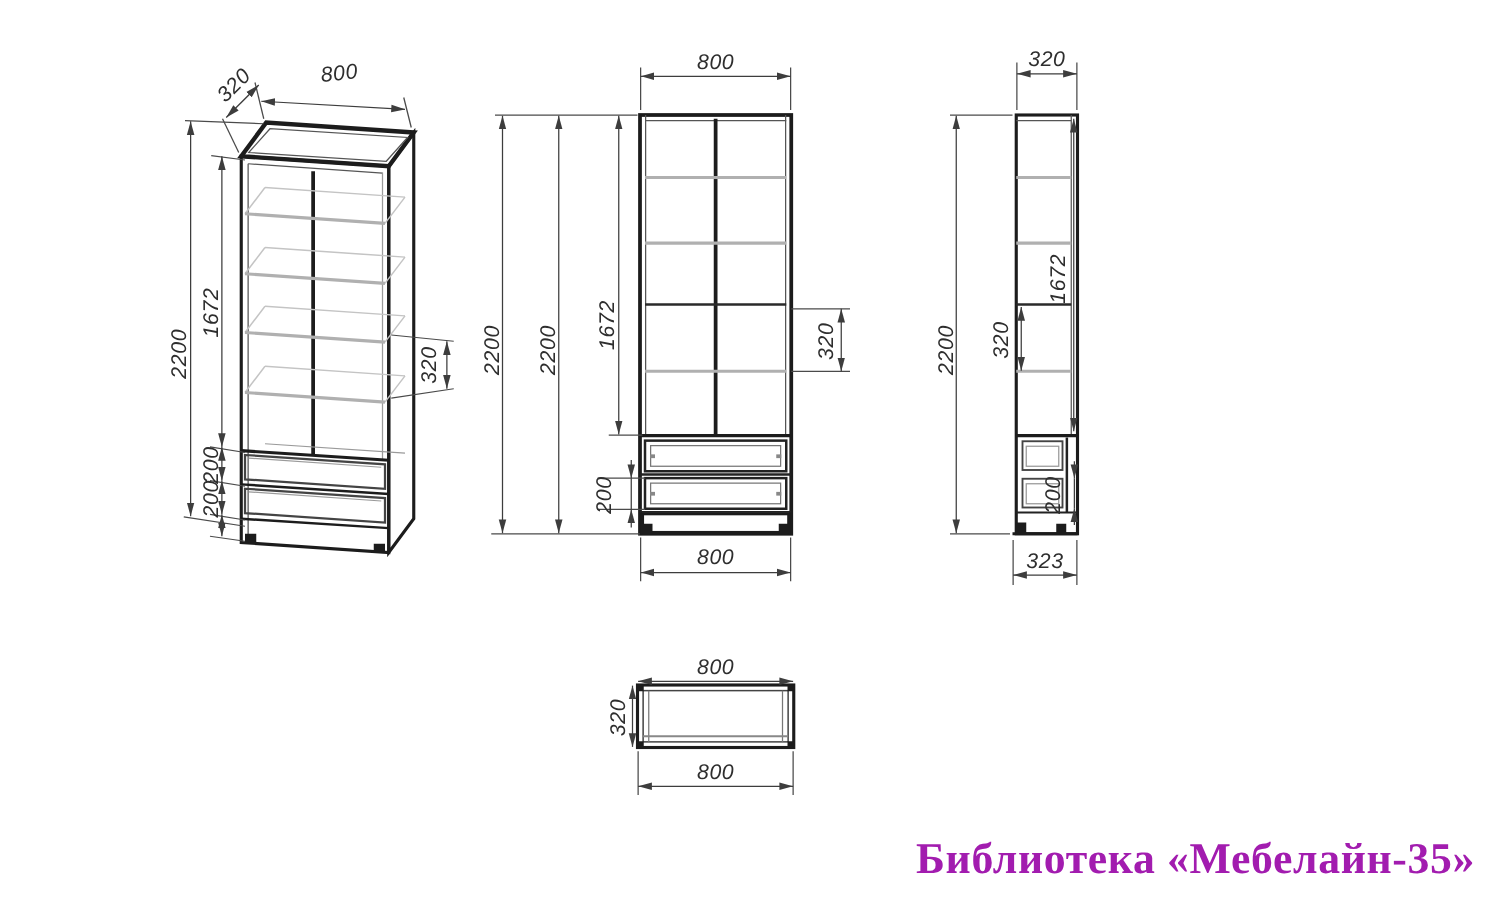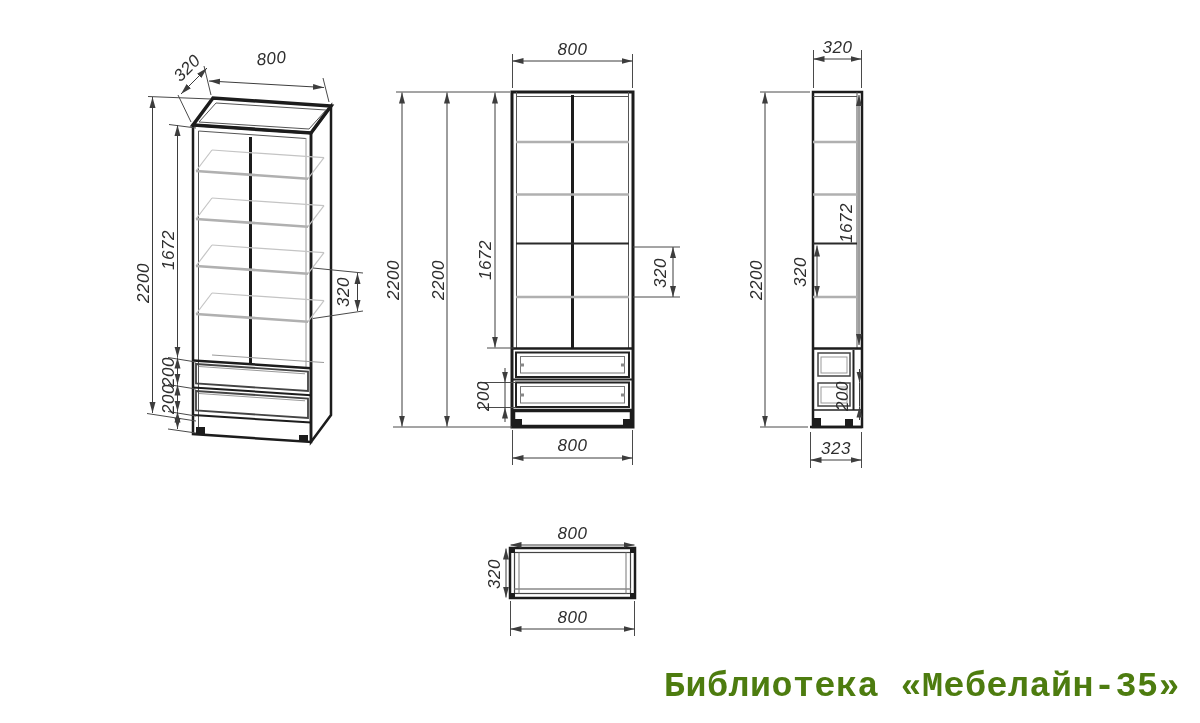--- a/index.html
+++ b/index.html
@@ -10,22 +10,22 @@
        fill:#2e2e2e;letter-spacing:0.5px;}
   .dimline{stroke:#3d3d3d;stroke-width:1;fill:none;}
   .ext{stroke:#4a4a4a;stroke-width:1;fill:none;}
   .heavy{stroke:#1c1c1c;fill:none;}
   .thin{stroke:#555;stroke-width:1;fill:none;}
   .shelf{stroke:#b0b0b0;stroke-width:2.5;fill:none;}
   .shelfdark{stroke:#2a2a2a;stroke-width:2;fill:none;}
   .wire{stroke:#c4c4c4;stroke-width:1.2;fill:none;}
   .boxwire{stroke:#9a9a9a;stroke-width:1;fill:none;}
   #title{position:absolute;left:640px;top:667px;width:540px;text-align:right;
-         font-size:35px;font-weight:700;color:#4d7c0f;letter-spacing:0.5px;
-         font-family:Liberation Mono, monospace;}
+         font-size:35px;font-weight:700;color:#a21caf;letter-spacing:0.5px;
+         font-family:Liberation Serif, serif;}
 </style>
 </head>
 <body>
 
 <div id="canvas">
 <svg id="drawing" width="1200" height="723" viewBox="0 0 1200 723" xmlns="http://www.w3.org/2000/svg">
   <defs>
     <marker id="arr" markerUnits="userSpaceOnUse" markerWidth="11" markerHeight="8" viewBox="0 0 11 8" refX="11" refY="4" orient="auto-start-reverse">
       <path d="M11,4 L0,1 L0,7 Z" fill="#3d3d3d"></path>
     </marker>

